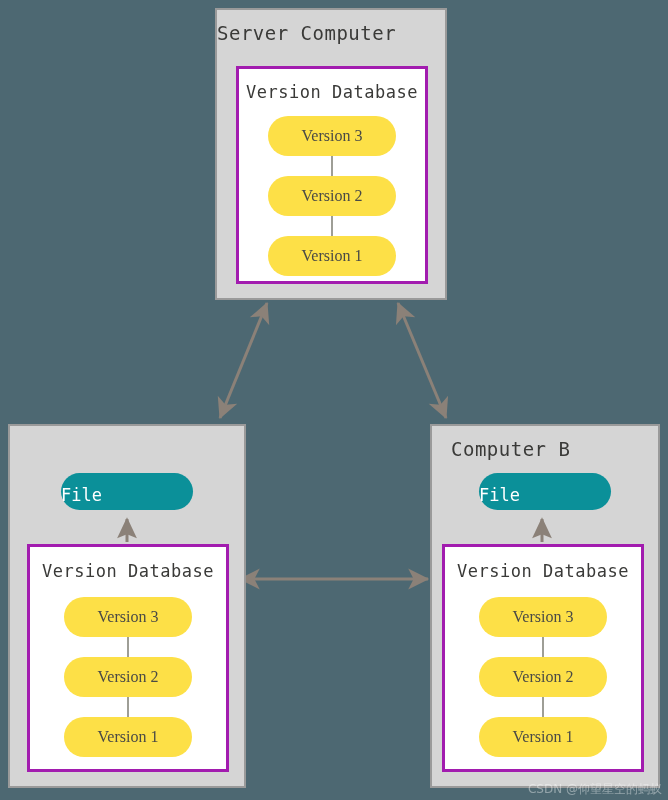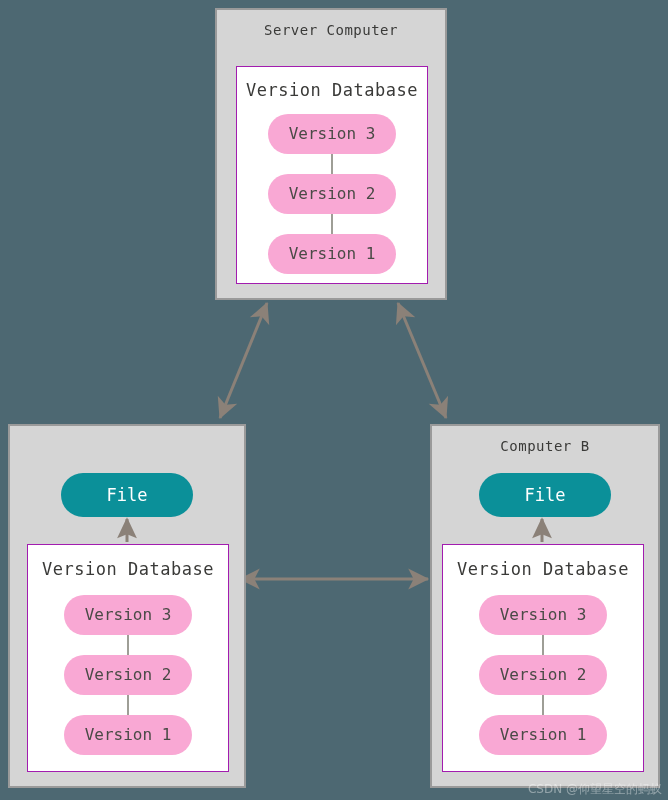--- a/index.html
+++ b/index.html
@@ -23,72 +23,73 @@
 
   
   .machine {
     position: absolute;
     background: #d5d5d5;
     border: 2px solid #9a9a9a;
     box-sizing: border-box;
     z-index: 3;
   }
   .machine-title {
-    text-align: center;
+    text-align: left;
     color: #3a3a38;
-    font-size: 14px;
+    font-size: 19px;
     letter-spacing: 0.5px;
     margin-top: 12px;
     user-select: none;
   }
 
   
   .vdb {
     position: absolute;
     background: #ffffff;
-    border: 1px solid #a21caf;
+    border: 3px solid #a21caf;
     box-sizing: border-box;
   }
   .vdb-title {
     text-align: center;
     color: #3a3a38;
     font-size: 17px;
     letter-spacing: 0.5px;
     user-select: none;
   }
   .version-list {
     display: flex;
     flex-direction: column;
     align-items: center;
   }
   .version-pill {
-    background: #f9a8d4;
+    background: #fde047;
     border-radius: 22px;
     color: #4a4a46;
     font-size: 16px;
     text-align: center;
     line-height: 40px;
     height: 40px;
     user-select: none;
+    font-family: Liberation Serif, serif;
   }
   .connector {
     width: 2px;
     background: #9e9e96;
   }
 
   
   .file-pill {
     position: absolute;
     background: #0b9099;
     border-radius: 24px;
     color: #ffffff;
     font-size: 17px;
-    text-align: center;
+    text-align: left;
     line-height: 44px;
-    height: 44px;
+    height: 37px;
     user-select: none;
   }
 
   
   .arrow-layer {
     position: absolute;
     left: 0; top: 0;
     width: 668px;
     height: 800px;
     z-index: 2;
@@ -161,21 +162,21 @@
       <div class="version-list" style="margin-top:16px;">
         <div class="version-pill" style="width:128px;">Version 3</div>
         <div class="connector" style="height:20px;"></div>
         <div class="version-pill" style="width:128px;">Version 2</div>
         <div class="connector" style="height:20px;"></div>
         <div class="version-pill" style="width:128px;">Version 1</div>
       </div>
     </div>
   </div>
 
-  <div class="machine" style="left:430px; top:424px; width:230px; height:364px;">
+  <div class="machine" style="left:430px; top:424px; width:230px; height:364px;padding-left:19px;">
     <div class="machine-title">Computer B</div>
 
     <div class="file-pill" style="left:47px; top:47px; width:132px;">File</div>
 
     <div class="vdb" style="left:10px; top:118px; width:202px; height:228px;">
       <div class="vdb-title" style="margin-top:14px;">Version Database</div>
 
       <div class="version-list" style="margin-top:16px;">
         <div class="version-pill" style="width:128px;">Version 3</div>
         <div class="connector" style="height:20px;"></div>

